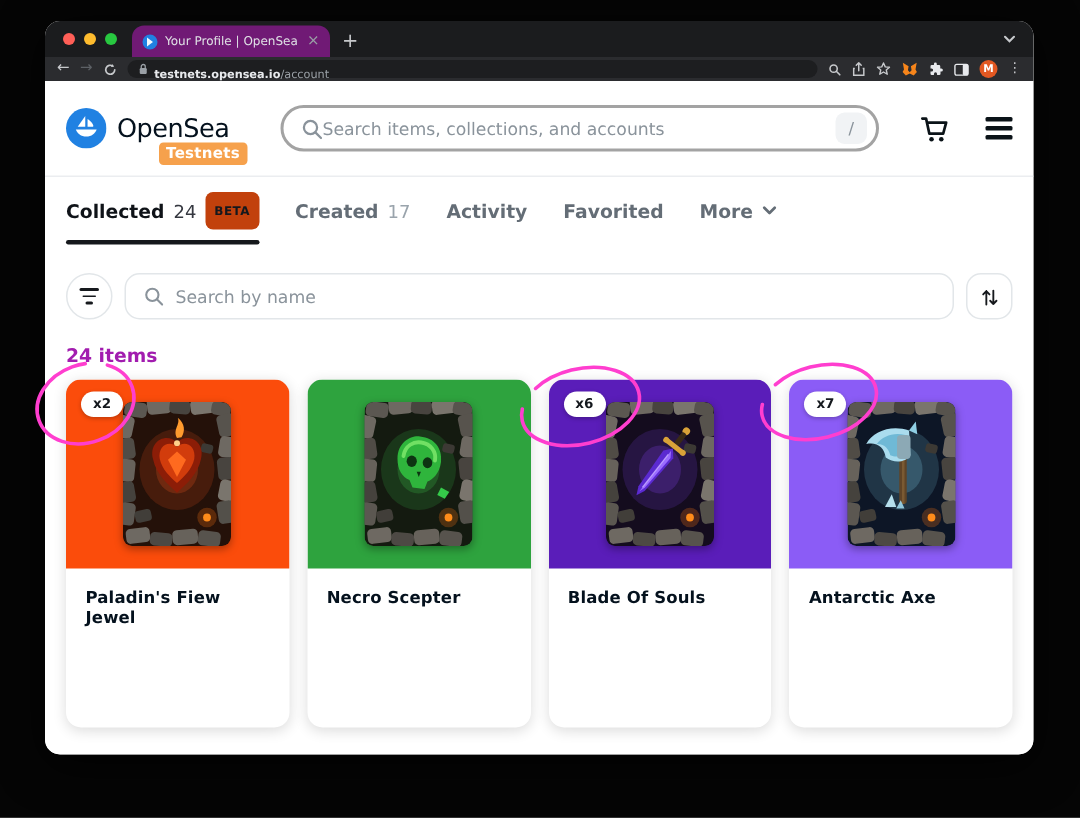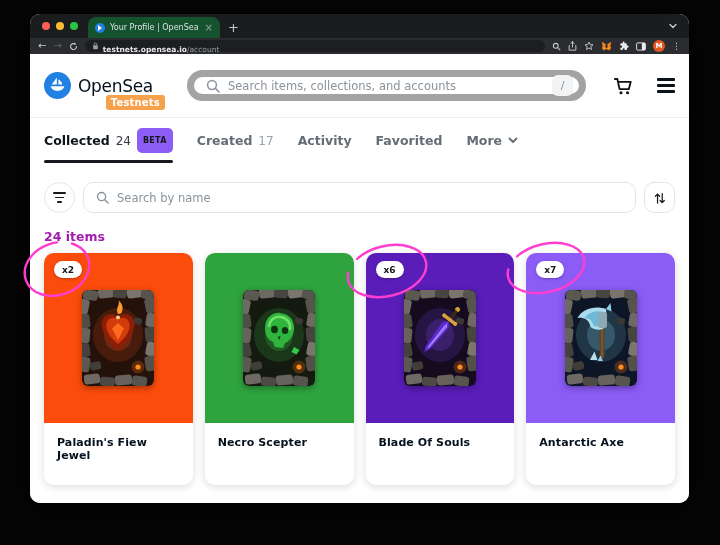--- a/index.html
+++ b/index.html
@@ -7,21 +7,21 @@
   .stage { position:relative; width:720px; height:545px; background:#050505; }
 
   
   .window { position:absolute; left:30px; top:14px; width:659px; height:489px; border-radius:10px; overflow:hidden; background:#ffffff; box-shadow:0 6px 30px rgba(0,0,0,.8); display:flex; flex-direction:column; }
 
   
   .tabstrip { height:24px; background:#1b1c1e; display:flex; align-items:flex-end; flex:none; }
   .traffic { display:flex; gap:6px; align-items:center; height:24px; padding:0 10px 0 12px; }
   .tl { width:8px; height:8px; border-radius:50%; }
   .tl.red{background:#ff5f57;} .tl.yellow{background:#febc2e;} .tl.green{background:#28c840;}
-  .btab { width:132px; height:21px; background:#14532d; border-radius:8px 8px 0 0; display:flex; align-items:center; gap:5px; padding:0 7px; }
+  .btab { width:132px; height:21px; background:#701a75; border-radius:8px 8px 0 0; display:flex; align-items:center; gap:5px; padding:0 7px; }
   .btab-fav { width:10px; height:10px; border-radius:50%; background:#2081e2; position:relative; flex:none; }
   .btab-fav::after{ content:""; position:absolute; left:3px; top:2.5px; border-left:4px solid #fff; border-bottom:3px solid transparent; border-top:3px solid transparent; opacity:.95; }
   .btab-title { color:#dfe1e5; font-size:8px; white-space:nowrap; overflow:hidden; flex:1; }
   .btab-close { color:#9aa0a6; font-size:10px; line-height:1; flex:none; }
   .newtab { color:#c6c8cb; font-size:13px; margin:0 0 4px 8px; line-height:1; }
   .strip-right { margin-left:auto; padding:0 12px 5px 0; color:#c6c8cb; }
 
   
   .toolbar { height:16px; background:#2b2c2f; display:flex; align-items:center; gap:7px; padding:0 8px; flex:none; }
   .nav-ic { font-size:10px; line-height:1; color:#c7c9cc; }
@@ -33,50 +33,50 @@
   .avatar { width:12px; height:12px; border-radius:50%; background:#e25822; color:#fff; font-size:7px; font-weight:bold; display:flex; align-items:center; justify-content:center; }
   .dots { color:#c7c9cc; font-size:9px; letter-spacing:0; }
 
   
   .page { flex:1; background:#fff; display:flex; flex-direction:column; min-height:0; }
 
   .site-header { height:64px; display:flex; align-items:center; padding:0 14px; border-bottom:1px solid #ebedf0; flex:none; }
   .brand { display:flex; align-items:center; gap:7px; position:relative; }
   .brand-name { font-size:17px; font-weight:400; color:#04111d; letter-spacing:-0.3px; }
   .env-badge { position:absolute; right:-12px; bottom:-11px; background:var(--testnet-orange,#f6a14c); color:#fff; font-size:10px; font-weight:bold; padding:2px 5px; border-radius:3px; letter-spacing:.2px; }
-  .hdr-search { flex:1; margin:0 26px 0 34px; height:31px; border:7px solid #a3a3a3; border-radius:16px; display:flex; align-items:center; gap:8px; padding:0 6px 0 12px; }
+  .hdr-search { flex:1; margin:0 26px 0 34px; height:31px; border:2px solid #a3a3a3; border-radius:16px; display:flex; align-items:center; padding:0 6px 0 12px; }
   .hdr-search input, .filter-search input { border:none; outline:none; flex:1; font-size:11.5px; color:#353840; background:transparent; font-family:inherit; min-width:0; }
   .hdr-search input::placeholder, .filter-search input::placeholder { color:#8a939b; }
   .slash-key { width:21px; height:21px; border-radius:6px; background:#f1f3f5; color:#8a939b; font-size:11px; display:flex; align-items:center; justify-content:center; flex:none; }
   .hdr-right { display:flex; align-items:center; gap:22px; }
   .burger { display:flex; flex-direction:column; gap:3.5px; }
   .burger span { width:18px; height:2.4px; background:#0b1318; border-radius:1px; }
 
   .profile-tabs { height:45px; display:flex; align-items:center; gap:24px; padding:0 14px; flex:none; }
   .ptab { position:relative; height:100%; display:flex; align-items:center; gap:6px; color:#646d76; font-weight:bold; font-size:12.5px; }
   .ptab .ptab-count { font-weight:normal; color:#9aa4ac; font-size:12px; }
   .ptab.active { color:#0f1318; }
   .ptab.active .ptab-count { color:#353840; }
   .ptab.active::after { content:""; position:absolute; left:0; right:0; bottom:0; height:3.5px; background:#15181c; border-radius:2px; }
-  .beta-badge { background:#8b5cf6; color:#14181d; font-size:8px; font-weight:bold; padding:8px 6px; border-radius:5px; letter-spacing:.3px; }
+  .beta-badge { background:#c2410c; color:#14181d; font-size:8px; font-weight:bold; padding:8px 6px; border-radius:5px; letter-spacing:.3px; }
 
   .filter-row { display:flex; gap:8px; margin:19px 14px 0; flex:none; }
   .pill-btn { width:31px; height:31px; border:1px solid #e2e6e9; background:#fff; display:flex; align-items:center; justify-content:center; flex:none; }
   .filter-btn { border-radius:50%; }
   .sort-btn { border-radius:10px; }
   .filter-ic { display:flex; flex-direction:column; gap:2.6px; align-items:center; }
   .filter-ic span { height:1.7px; background:#16191d; border-radius:1px; display:block; }
   .filter-ic span:nth-child(1){width:13px;} .filter-ic span:nth-child(2){width:9px;} .filter-ic span:nth-child(3){width:5px;}
   .filter-search { flex:1; height:31px; border:1px solid #e2e6e9; border-radius:10px; display:flex; align-items:center; gap:8px; padding:0 12px; }
 
   .count-label { margin:16px 14px 9px; font-size:12.5px; font-weight:bold; color:#a21caf; flex:none; }
 
   .grid { display:grid; grid-template-columns:repeat(4,1fr); gap:12px; padding:0 14px; flex:none; }
   .card { border-radius:10px; overflow:hidden; background:#fff; box-shadow:0 2px 9px rgba(0,0,0,.14); height:232px; display:flex; flex-direction:column; }
-  .card-art { height:170px; position:relative; display:flex; align-items:center; justify-content:center; flex:none; }
+  .card-art { height:126px; position:relative; display:flex; align-items:center; justify-content:center; flex:none; }
   .qty-badge { position:absolute; left:10px; top:8px; background:#fff; color:#14181d; font-size:9px; font-weight:bold; padding:3.5px 8px; border-radius:9px; box-shadow:0 1px 3px rgba(0,0,0,.25); }
   .art { width:72px; height:96px; border-radius:6px; box-shadow:0 2px 6px rgba(0,0,0,.35); }
   .art g[data-glyph]{ display:none; }
   .art g[data-glyph].show{ display:block; }
   .card-footer { padding:13px 13px; }
   .card-title { font-size:11px; font-weight:bold; color:#04111d; letter-spacing:.1px; }
 
   
   .annot { position:absolute; inset:0; width:720px; height:545px; pointer-events:none; z-index:20; }
 </style>

